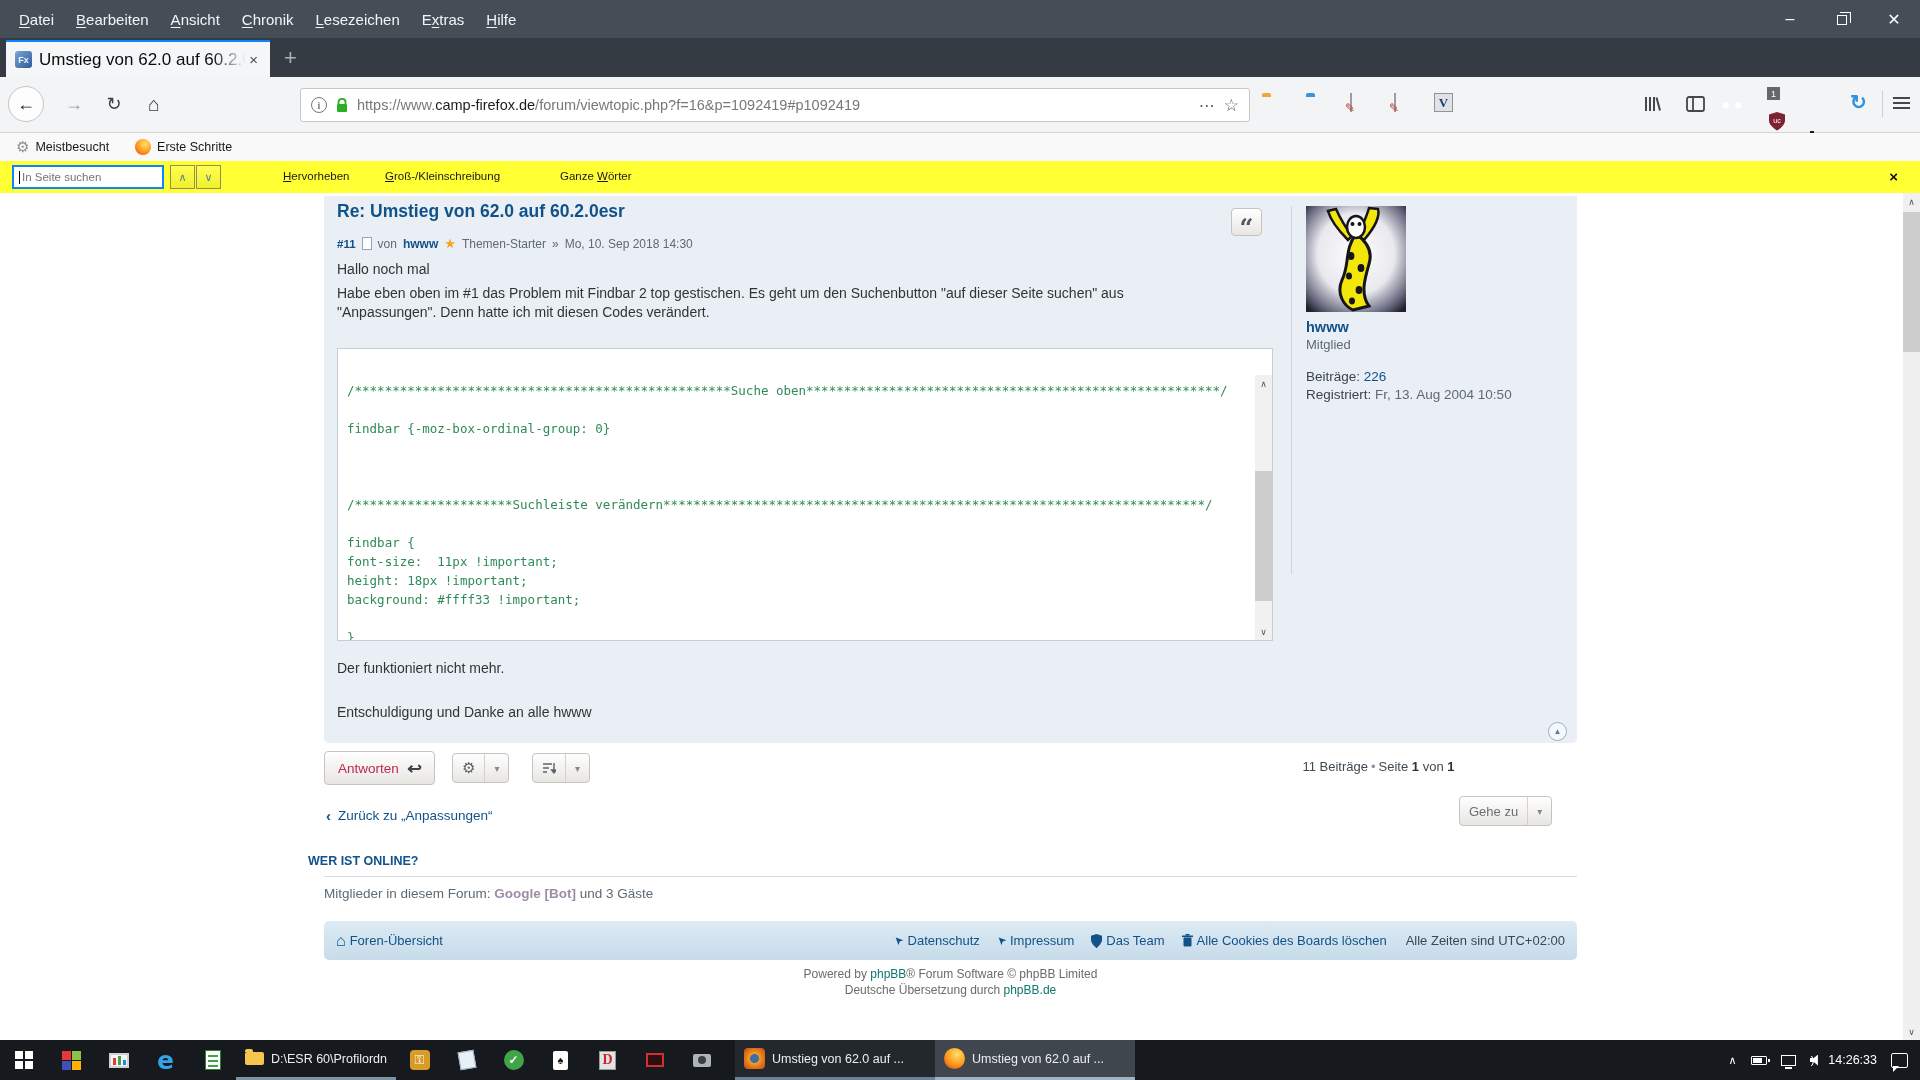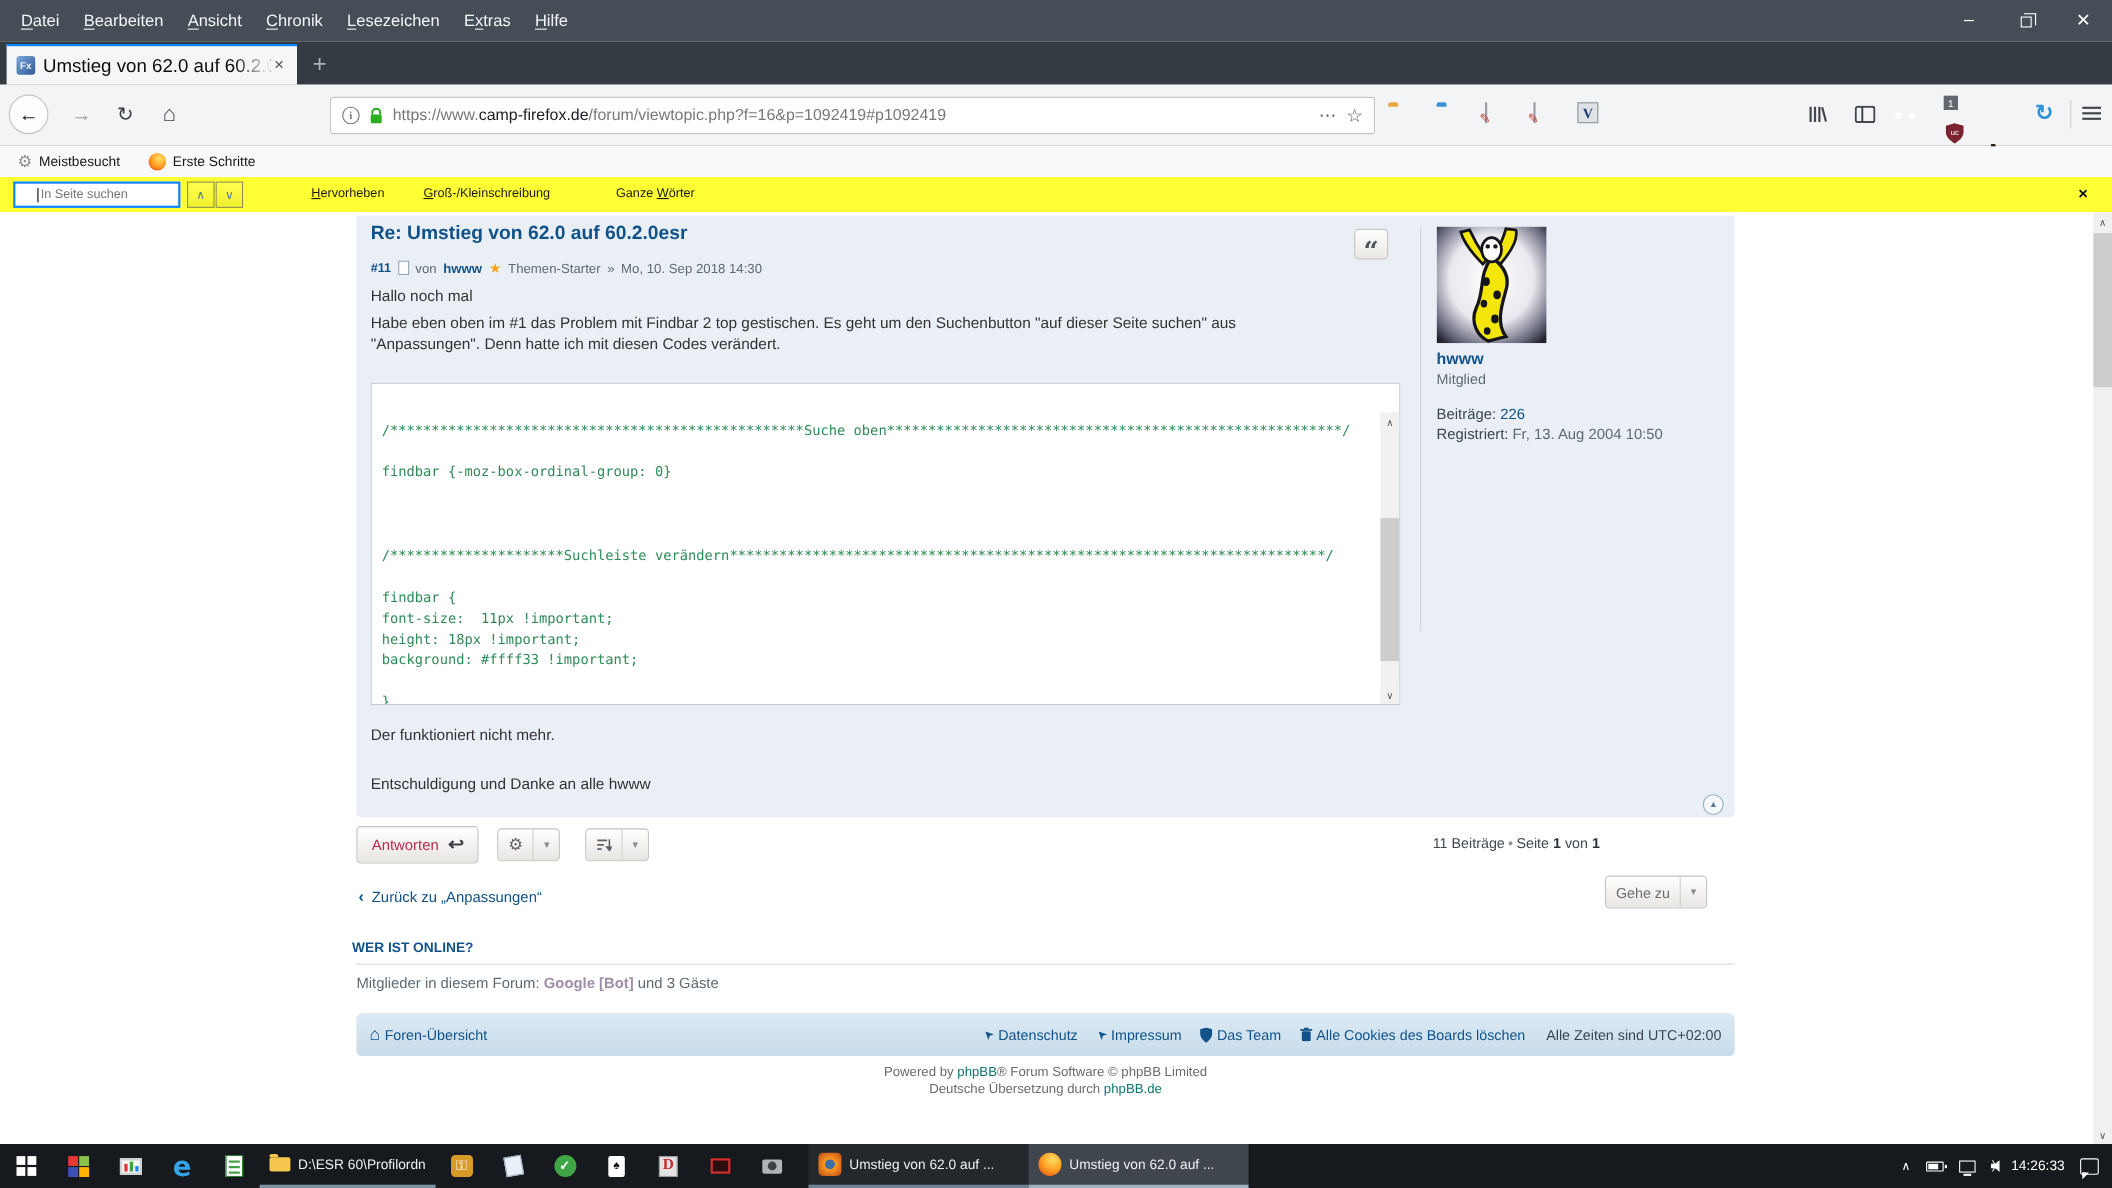--- a/index.html
+++ b/index.html
@@ -67,21 +67,21 @@
 
   
   .bookmarksbar{position:absolute;left:0;top:133px;width:1920px;height:28px;background:#f9f9fa;display:flex;align-items:center;padding-left:16px;gap:26px;}
   .bm-item{display:flex;align-items:center;gap:6px;font-size:12.5px;color:#17181c;}
   .bm-gear{color:#8d9093;font-size:15px;}
   .fx-mini{width:16px;height:16px;border-radius:50%;background:radial-gradient(circle at 62% 32%,#ffe066,#ff9a1f 52%,#e2541b 88%);}
 
   
   .findbar{position:absolute;left:0;top:161px;width:1920px;height:32px;background:#ffff33;display:flex;align-items:center;}
   .find-input{position:absolute;left:12px;top:4px;width:152px;height:24px;background:#fff;border:2px solid #0a84ff;
-              display:flex;align-items:center;padding-left:20px;font-size:11.5px;color:#757575;}
+              display:flex;align-items:center;padding-left:5px;font-size:11.5px;color:#757575;}
   .caret{display:inline-block;width:1px;height:13px;background:#000;margin-right:2px;}
   .find-nav{position:absolute;top:4px;width:25px;height:24px;border:1px solid #8f8f5a;display:flex;align-items:center;justify-content:center;
             color:#557b9e;font-size:11px;background:linear-gradient(#ffff4f,#f0f02e);}
   .find-opt{position:absolute;top:9px;font-size:11.5px;color:#1a1a1a;white-space:nowrap;}
   .find-close{position:absolute;right:22px;top:7px;font-size:15px;font-weight:bold;color:#111;}
 
   
   .content{position:absolute;left:0;top:193px;width:1920px;height:847px;background:#fff;font-size:14px;color:#333;}
 
   .post-panel{position:absolute;left:324px;top:3px;width:1253px;height:547px;background:#e9eff5;border-radius:0 0 5px 5px;}
@@ -131,21 +131,21 @@
   .btn-sort{position:absolute;left:532px;top:560px;height:30px;}
   .dd-arrow{color:#8a8a8a;font-size:10px;}
   .pagination{position:absolute;left:1180px;top:566px;width:397px;text-align:center;font-size:13px;color:#404a52;}
   .pagination b{color:#2b3338;}
   .pagination .dot{color:#8a949c;margin:0 3px;}
 
   .back-row-link{position:absolute;left:326px;top:614px;font-size:13.5px;color:#105289;text-decoration:none;display:flex;gap:7px;align-items:center;}
   .back-chev{font-size:15px;font-weight:bold;}
   .btn-goto{position:absolute;left:1459px;top:603px;height:30px;font-size:13px;color:#6a6f74;}
 
-  .whois-title{position:absolute;left:320px;top:661px;font-size:12.5px;font-weight:bold;color:#105289;}
+  .whois-title{position:absolute;left:308px;top:661px;font-size:12.5px;font-weight:bold;color:#105289;}
   .whois-line{position:absolute;left:324px;top:683px;width:1253px;height:1px;background:#d5dae0;}
   .whois-text{position:absolute;left:324px;top:693px;font-size:13.5px;color:#5e6a74;}
   .whois-text .bot{color:#9E8DA7;font-weight:bold;}
 
   .footer-bar{position:absolute;left:324px;top:728px;width:1253px;height:39px;border-radius:5px;
               background:linear-gradient(#dcebf5,#c7dbea);display:flex;align-items:center;padding:0 12px;font-size:13px;color:#105289;}
   .fb-left{display:flex;align-items:center;gap:6px;}
   .fb-right{margin-left:auto;display:flex;align-items:center;gap:7px;}
   .fb-link{display:flex;align-items:center;gap:4px;color:#105289;text-decoration:none;margin-left:10px;}
   .fb-home{font-size:16px;}

